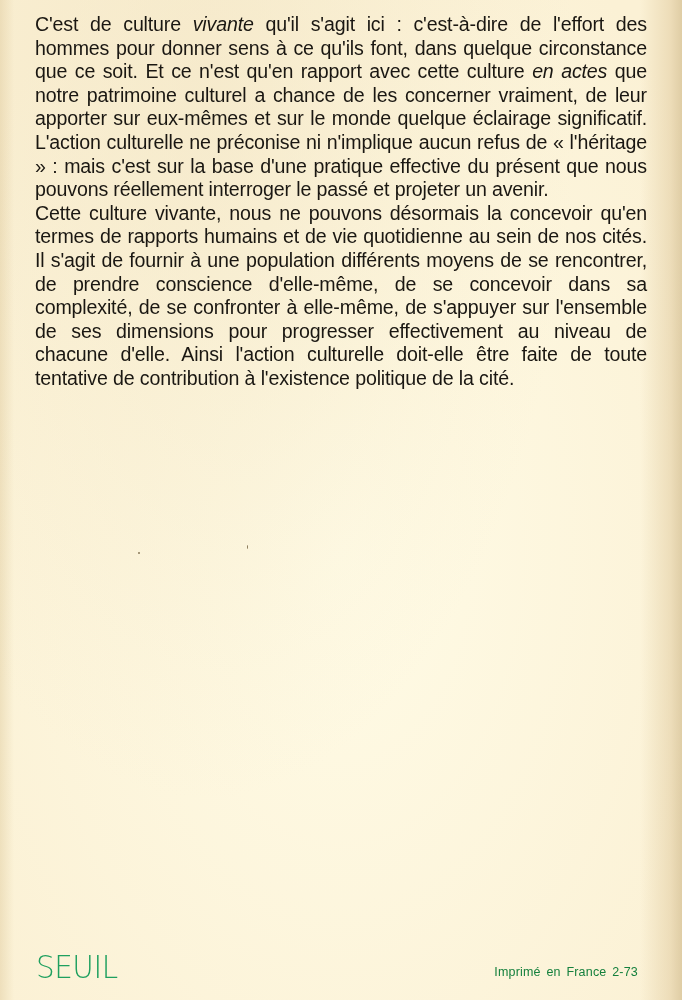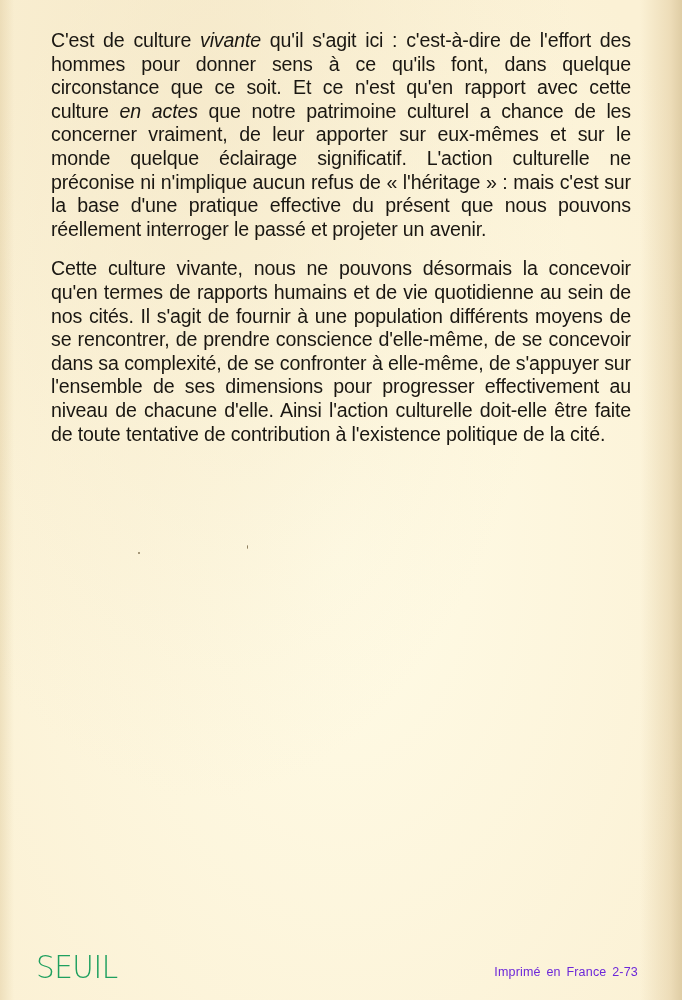--- a/index.html
+++ b/index.html
@@ -23,21 +23,21 @@
       position: absolute;
       left: 35px;
       top: 13px;
       width: 612px;
       font-size: 19.6px;
       line-height: 23.6px;
       text-align: justify;
       letter-spacing: -0.15px;
     }
     .cover-text p {
-      margin: 16px;
+      margin: 0;
     }
     .cover-text em {
       font-style: italic;
     }
     .publisher-logo {
       position: absolute;
       left: 36px;
       top: 948px;
       font-family: "DejaVu Sans", sans-serif;
       font-weight: 200;
@@ -45,21 +45,21 @@
       letter-spacing: -0.5px;
       color: #1fa05f;
       transform: scaleX(0.92);
       transform-origin: left center;
     }
     .imprint {
       position: absolute;
       right: 44px;
       top: 965px;
       font-size: 12.5px;
-      color: #6d28d9;
+      color: #15803d;
       letter-spacing: 0.2px;
       word-spacing: 2px;
     }
     .speck {
       position: absolute;
       background: #8a7a5a;
       border-radius: 50%;
     }
   </style>
 </head>

